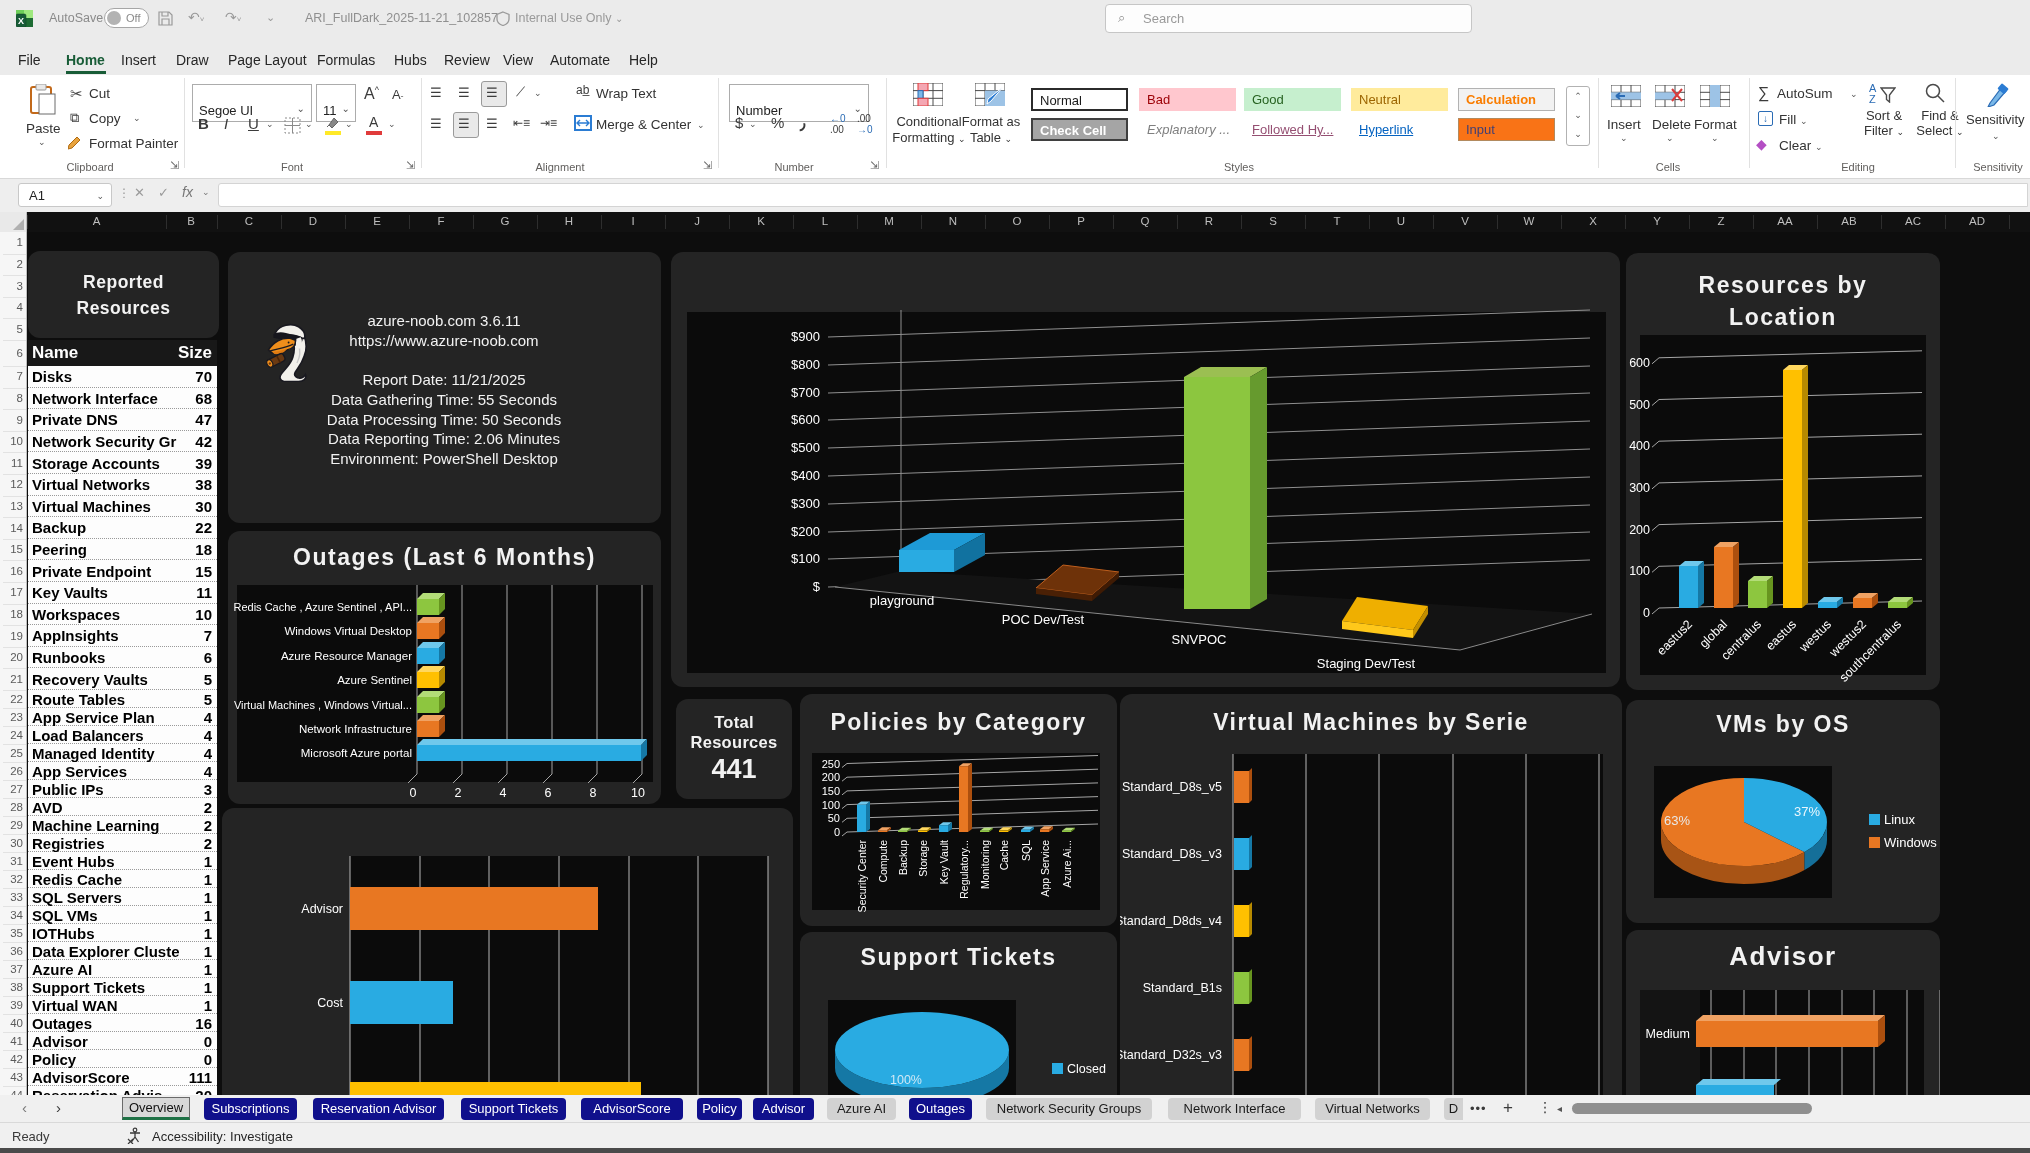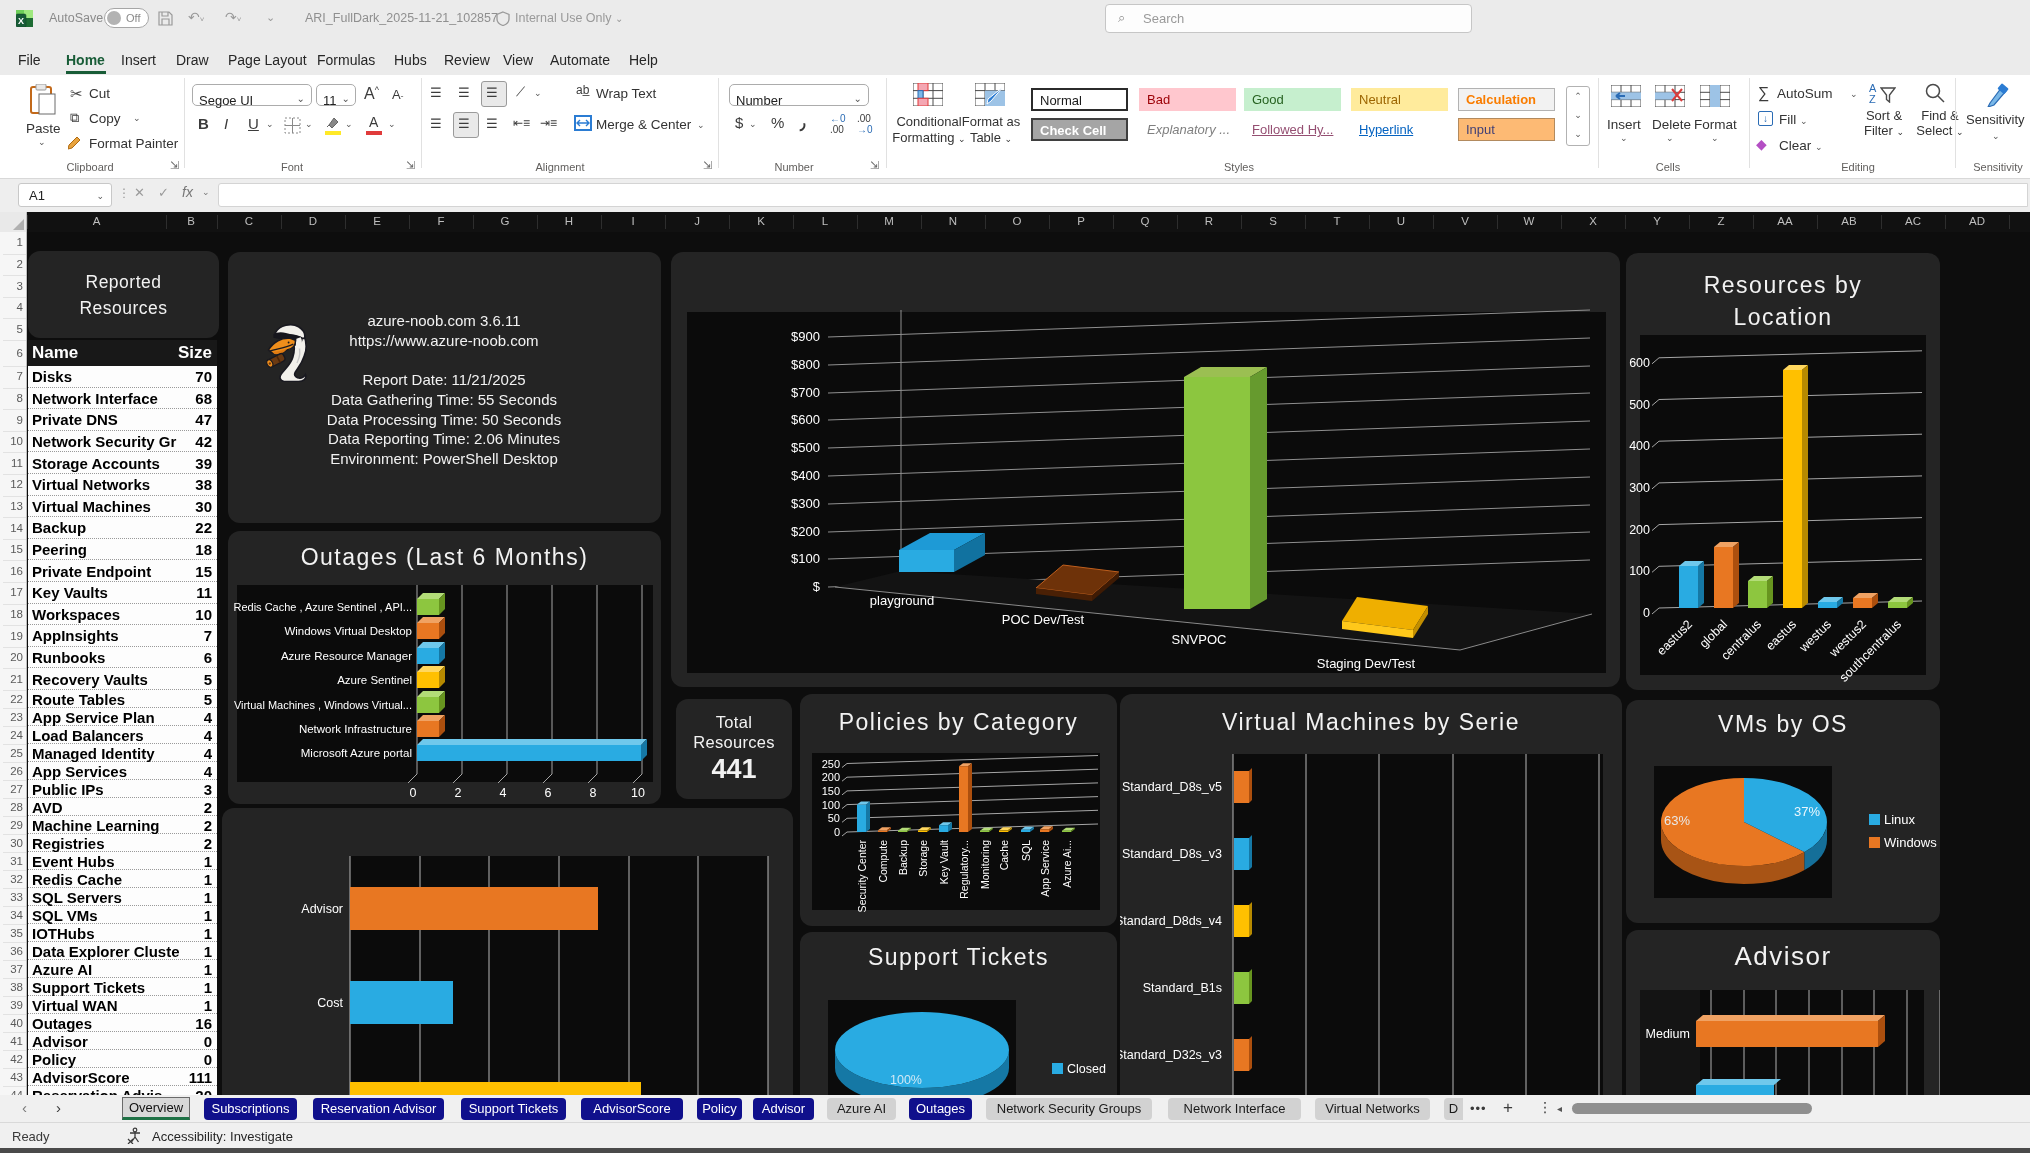--- a/index.html
+++ b/index.html
@@ -16,29 +16,29 @@
 #rowhdr { left:0; top:232px; width:27px; height:863px; background:#f6f6f6; border-right:1px solid #bdbdbd; overflow:hidden; }
 #tabbar { left:0; top:1095px; width:2030px; height:27px; background:#f0f0f0; }
 #statusbar { left:0; top:1122px; width:2030px; height:26px; background:#f0f0f0; border-top:1px solid #d9d9d9; }
 #bottomstrip { left:0; top:1148px; width:2030px; height:5px; background:#4a4a4a; }
 .mtab { position:absolute; top:7px; font-size:14px; color:#262626; }
 .gname { position:absolute; top:86px; font-size:11px; color:#605e5c; text-align:center; }
 .gsep { position:absolute; top:3px; width:1px; height:90px; background:#e1e1e1; }
 .ricon { position:absolute; font-size:15px; color:#3b3b3b; }
 .rlbl { position:absolute; font-size:13.5px; color:#333; }
 .chev { position:absolute; font-size:9px; color:#555; }
-.combo { position:absolute; background:#fff; border:1px solid #acacac; border-radius:5px; font-size:13px; color:#222; padding:8px 6px; }
+.combo { position:absolute; background:#fff; border:1px solid #acacac; border-radius:0; font-size:13px; color:#222; padding:18px 6px; }
 
 .stcell { position:absolute; width:97px; height:23px; font-size:13px; line-height:21px; padding-left:7px; border:1px solid transparent; }
 
 .stab { position:absolute; top:1098px; height:22px; border-radius:4px; color:#fff; background:#10108c; font-size:13px; line-height:22px; text-align:center; }
 .gtab { position:absolute; top:1098px; height:22px; border-radius:4px; color:#1a1a1a; background:#d2d2d2; font-size:13px; line-height:22px; text-align:center; }
 
 .panel { position:absolute; background:#242424; border-radius:12px; }
-.ptitle { position:absolute; width:100%; text-align:center; color:#f2f2f2; letter-spacing:1.5px; }
+.ptitle { position:absolute; width:100%; text-align:center; color:#f2f2f2; letter-spacing:1.5px;font-weight:bold; }
 
 .trow { position:absolute; left:28px; width:189px; background:#fdfdfd; border-bottom:1px dotted #9a9a9a; }
 .trow b.nm { position:absolute; left:4px; top:50%; transform:translateY(-50%); font-size:15px; color:#000; white-space:nowrap; }
 .trow b.sz { position:absolute; right:5px; top:50%; transform:translateY(-50%); font-size:15px; color:#000; }
 .rn { position:absolute; width:23px; text-align:right; font-size:11.5px; color:#5a5a5a; }
 .cl { position:absolute; top:3px; font-size:11.5px; color:#bfbfbf; transform:translateX(-50%); }
 svg text { font-family:"Liberation Sans", sans-serif; }
 </style>
 </head>
 <body>
@@ -195,21 +195,21 @@
 
     <div class="stcell" style="left:1031px;top:13px;background:#fff;border-color:#2b2b2b;border-width:2px;color:#1a1a1a">Normal</div>
     <div class="stcell" style="left:1139px;top:13px;background:#ffc7ce;color:#9c0006">Bad</div>
     <div class="stcell" style="left:1244px;top:13px;background:#c6efce;color:#276221">Good</div>
     <div class="stcell" style="left:1351px;top:13px;background:#ffeb9c;color:#9c6500">Neutral</div>
     <div class="stcell" style="left:1458px;top:13px;background:#f2f2f2;border-color:#b2b2b2;color:#fa7d00;font-weight:bold">Calculation</div>
     <div class="stcell" style="left:1031px;top:43px;background:#a5a5a5;border:2px solid #3f3f3f;color:#fff;font-weight:bold">Check Cell</div>
     <div class="stcell" style="left:1139px;top:43px;background:#fff;color:#7f7f7f;font-style:italic">Explanatory ...</div>
     <div class="stcell" style="left:1244px;top:43px;background:#fff;color:#954f72;text-decoration:underline">Followed Hy...</div>
     <div class="stcell" style="left:1351px;top:43px;background:#fff;color:#0563c1;text-decoration:underline">Hyperlink</div>
-    <div class="stcell" style="left:1458px;top:43px;background:#fdba74;border-color:#b28a5e;color:#3f3f76">Input</div>
+    <div class="stcell" style="left:1458px;top:43px;background:#f97316;border-color:#b28a5e;color:#3f3f76">Input</div>
     <div class="abs" style="left:1566px;top:11px;width:24px;height:60px;border:1px solid #b2b2b2;border-radius:3px;text-align:center;font-size:9px;color:#555;line-height:19px">⌃<br>⌄<br>⌄</div>
     <div class="gname" style="left:1189px;width:100px">Styles</div>
     <div class="gsep" style="left:1598px"></div>
 
     <svg class="abs" style="left:1611px;top:10px" width="30" height="22">
       <rect x="0" y="0" width="30" height="22" fill="#fff" stroke="#4a4a4a"></rect>
       <line x1="0" y1="7.3" x2="30" y2="7.3" stroke="#4a4a4a"></line>
         <line x1="0" y1="14.6" x2="30" y2="14.6" stroke="#4a4a4a"></line>
       <line x1="10" y1="0" x2="10" y2="22" stroke="#4a4a4a"></line>
         <line x1="20" y1="0" x2="20" y2="22" stroke="#4a4a4a"></line>

